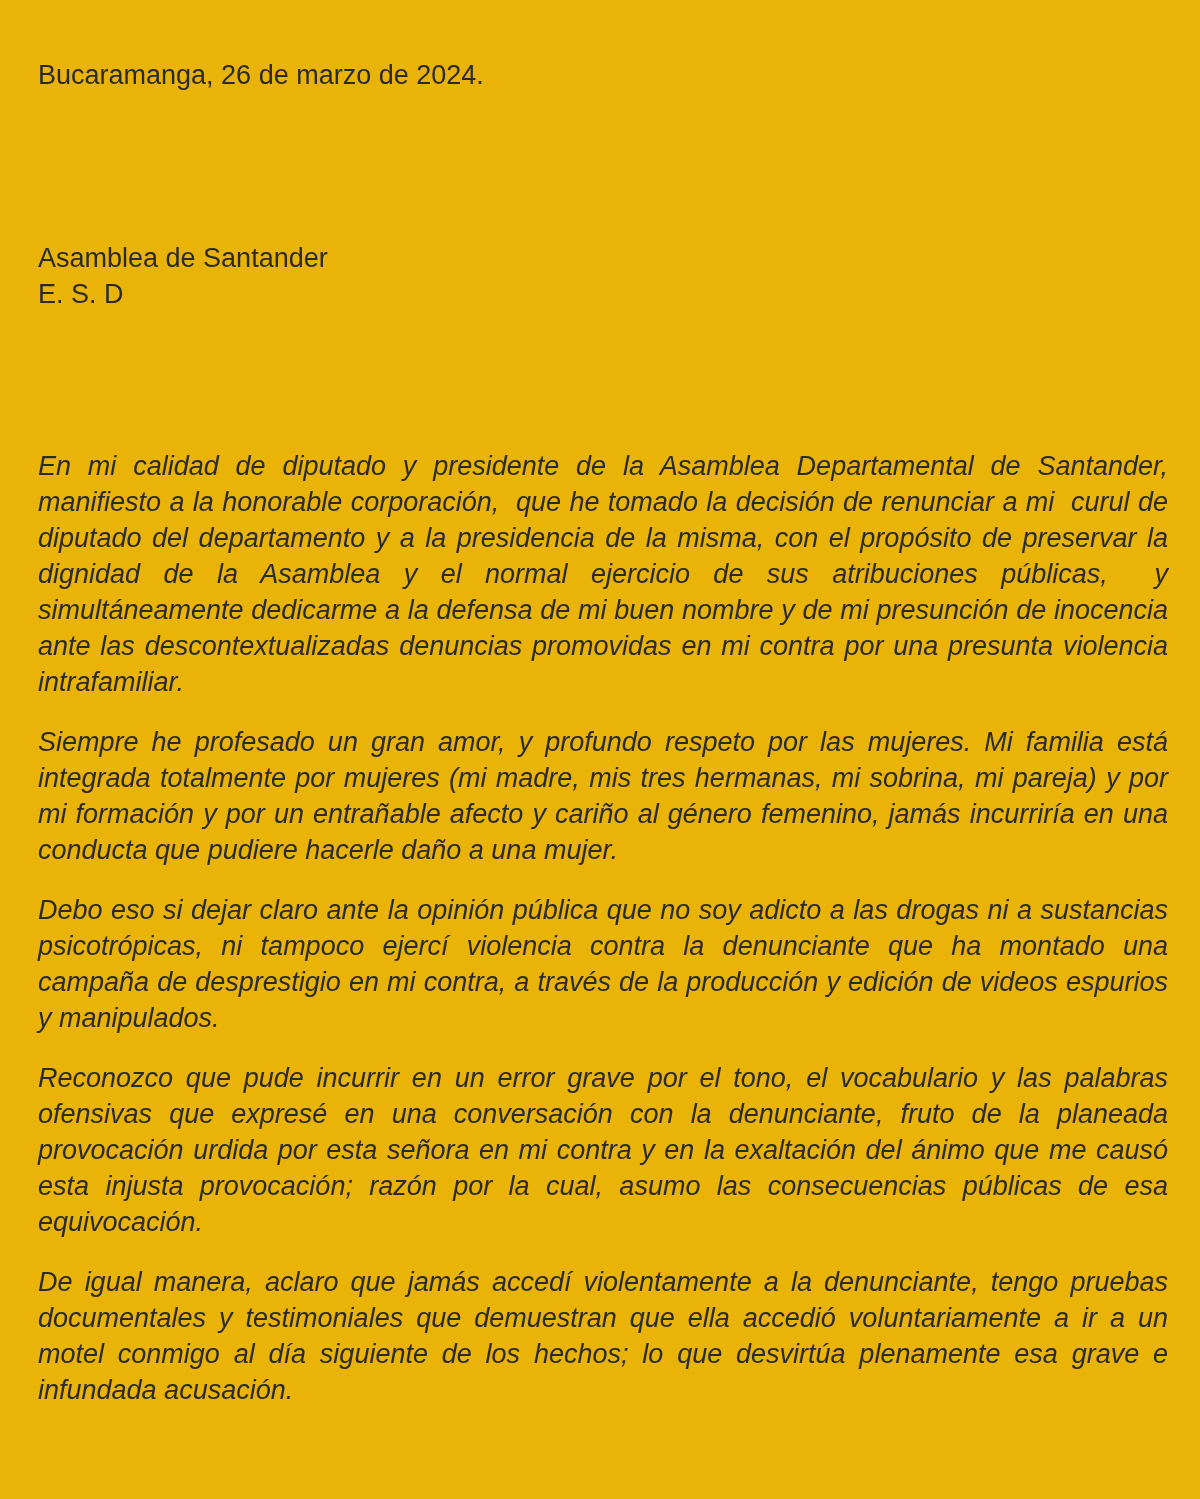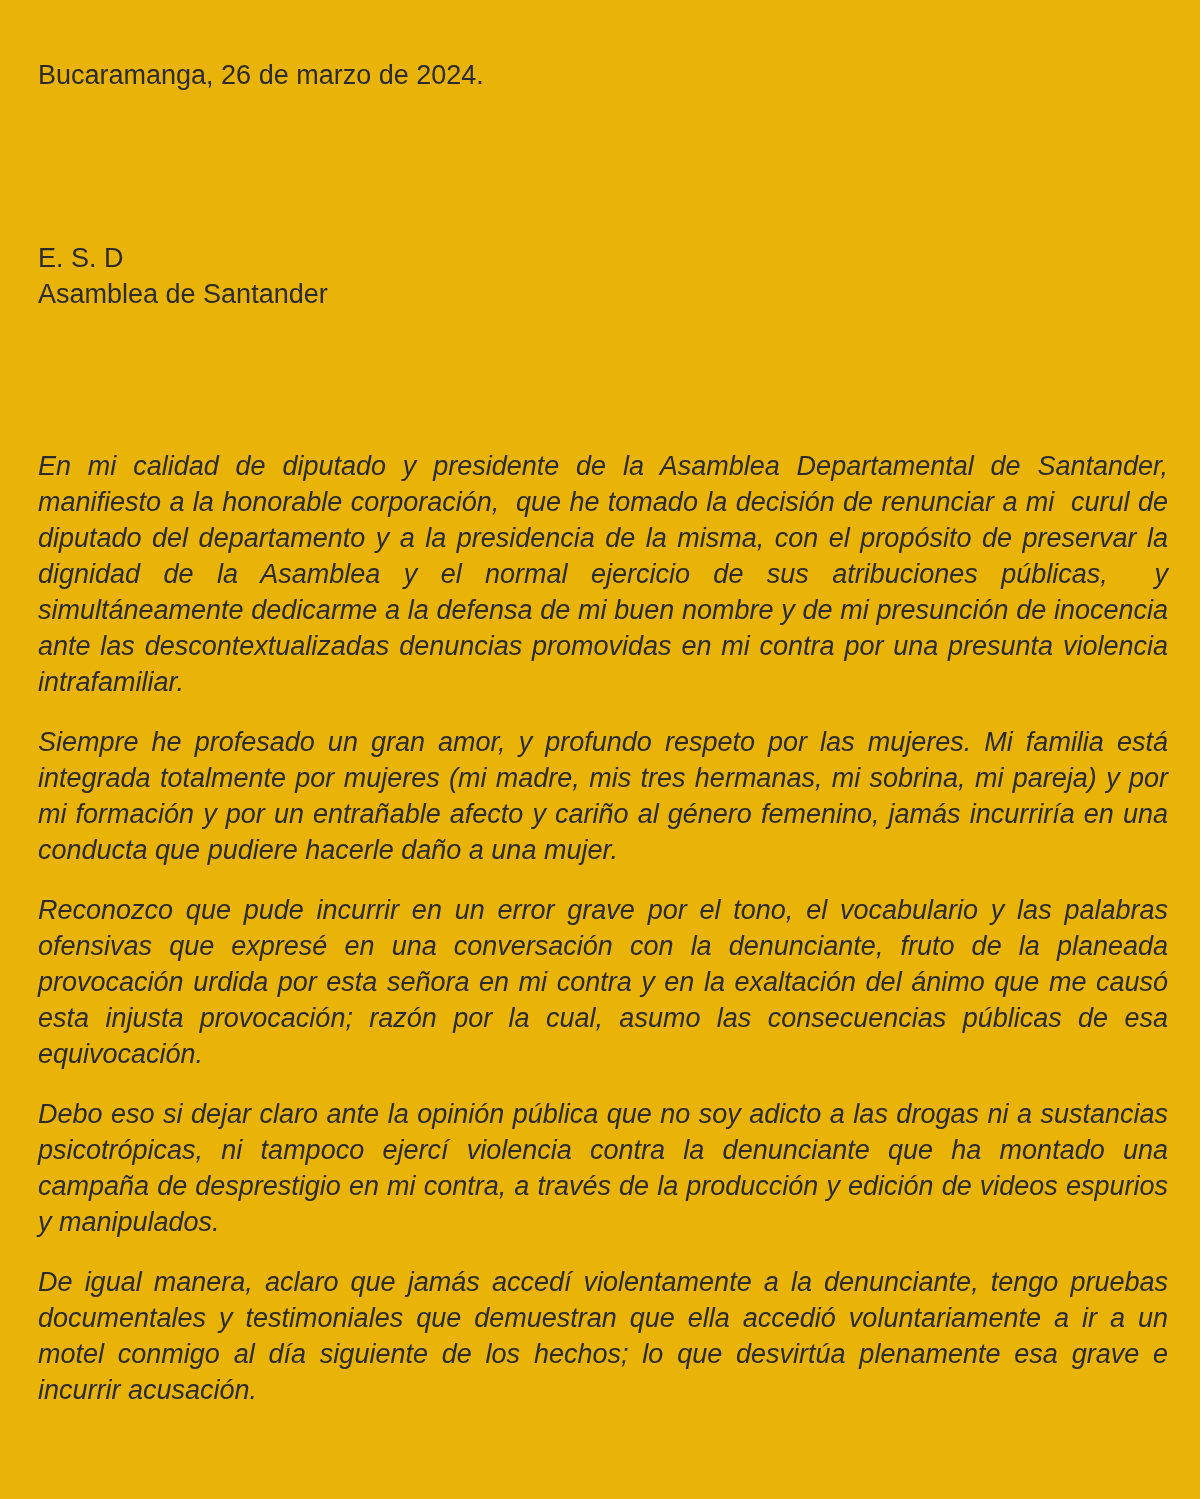--- a/index.html
+++ b/index.html
@@ -73,26 +73,26 @@
 </style>
 </head>
 <body>
 
 <div class="page">
   <div class="sheet">
 
     <div class="date-line">Bucaramanga, 26 de marzo de 2024.</div>
 
     <div class="recipient-block">
+      <div class="recipient-line">Asamblea de Santander</div>
       <div class="recipient-line">E. S. D</div>
-      <div class="recipient-line">Asamblea de Santander</div>
     </div>
 
     <div class="body-block">
       <p class="body-paragraph">En mi calidad de diputado y presidente de la Asamblea Departamental de Santander, manifiesto a la honorable corporación,  que he tomado la decisión de renunciar a mi  curul de diputado del departamento y a la presidencia de la misma, con el propósito de preservar la dignidad de la Asamblea y el normal ejercicio de sus atribuciones públicas,  y simultáneamente dedicarme a la defensa de mi buen nombre y de mi presunción de inocencia ante las descontextualizadas denuncias promovidas en mi contra por una presunta violencia intrafamiliar.</p>
       <p class="body-paragraph">Siempre he profesado un gran amor, y profundo respeto por las mujeres. Mi familia está integrada totalmente por mujeres (mi madre, mis tres hermanas, mi sobrina, mi pareja) y por mi formación y por un entrañable afecto y cariño al género femenino, jamás incurriría en una conducta que pudiere hacerle daño a una mujer.</p>
+      <p class="body-paragraph">Debo eso si dejar claro ante la opinión pública que no soy adicto a las drogas ni a sustancias psicotrópicas, ni tampoco ejercí violencia contra la denunciante que ha montado una campaña de desprestigio en mi contra, a través de la producción y edición de videos espurios y manipulados.</p>
       <p class="body-paragraph">Reconozco que pude incurrir en un error grave por el tono, el vocabulario y las palabras ofensivas que expresé en una conversación con la denunciante, fruto de la planeada provocación urdida por esta señora en mi contra y en la exaltación del ánimo que me causó esta injusta provocación; razón por la cual, asumo las consecuencias públicas de esa equivocación.</p>
-      <p class="body-paragraph">Debo eso si dejar claro ante la opinión pública que no soy adicto a las drogas ni a sustancias psicotrópicas, ni tampoco ejercí violencia contra la denunciante que ha montado una campaña de desprestigio en mi contra, a través de la producción y edición de videos espurios y manipulados.</p>
-      <p class="body-paragraph">De igual manera, aclaro que jamás accedí violentamente a la denunciante, tengo pruebas documentales y testimoniales que demuestran que ella accedió voluntariamente a ir a un motel conmigo al día siguiente de los hechos; lo que desvirtúa plenamente esa grave e incurrir acusación.</p>
+      <p class="body-paragraph">De igual manera, aclaro que jamás accedí violentamente a la denunciante, tengo pruebas documentales y testimoniales que demuestran que ella accedió voluntariamente a ir a un motel conmigo al día siguiente de los hechos; lo que desvirtúa plenamente esa grave e infundada acusación.</p>
     </div>
 
   </div>
 </div>
 
 </body></html>

